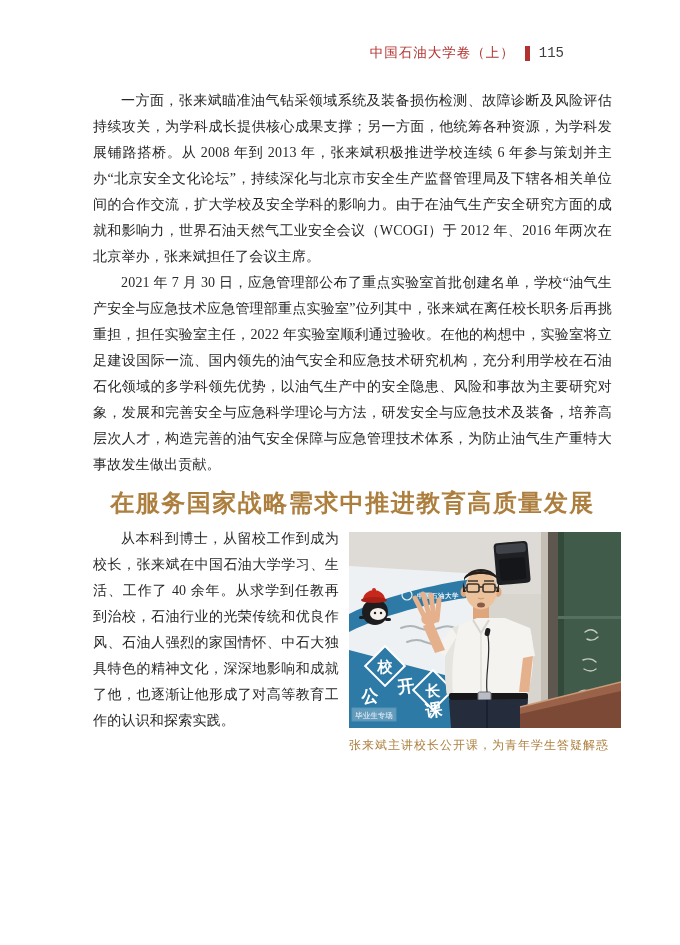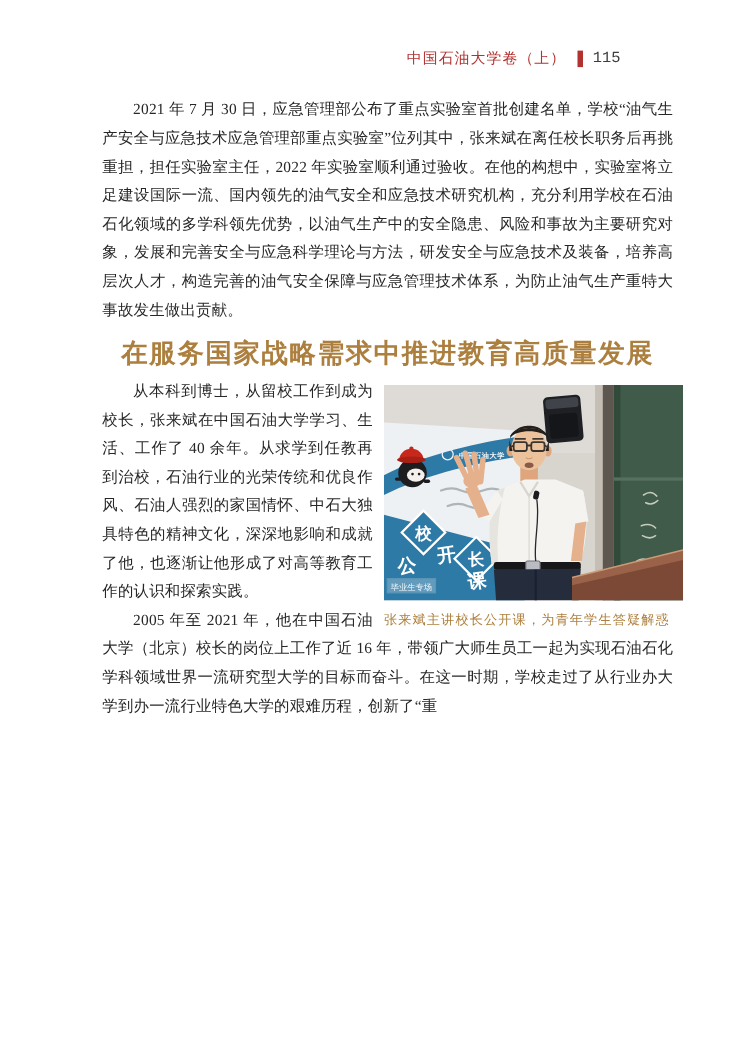--- a/index.html
+++ b/index.html
@@ -41,20 +41,21 @@
 
 <div class="page">
 
   <div class="header">
     <span class="title">中国石油大学卷（上）</span>
     <span class="bar"></span>
     <span class="pagenum">115</span>
   </div>
 
   <div class="content">
+    <p>一方面，张来斌瞄准油气钻采领域系统及装备损伤检测、故障诊断及风险评估持续攻关，为学科成长提供核心成果支撑；另一方面，他统筹各种资源，为学科发展铺路搭桥。从 2008 年到 2013 年，张来斌积极推进学校连续 6 年参与策划并主办“北京安全文化论坛”，持续深化与北京市安全生产监督管理局及下辖各相关单位间的合作交流，扩大学校及安全学科的影响力。由于在油气生产安全研究方面的成就和影响力，世界石油天然气工业安全会议（WCOGI）于 2012 年、2016 年两次在北京举办，张来斌担任了会议主席。</p>
     <p>2021 年 7 月 30 日，应急管理部公布了重点实验室首批创建名单，学校“油气生产安全与应急技术应急管理部重点实验室”位列其中，张来斌在离任校长职务后再挑重担，担任实验室主任，2022 年实验室顺利通过验收。在他的构想中，实验室将立足建设国际一流、国内领先的油气安全和应急技术研究机构，充分利用学校在石油石化领域的多学科领先优势，以油气生产中的安全隐患、风险和事故为主要研究对象，发展和完善安全与应急科学理论与方法，研发安全与应急技术及装备，培养高层次人才，构造完善的油气安全保障与应急管理技术体系，为防止油气生产重特大事故发生做出贡献。</p>
 
     <h2 class="section-heading">在服务国家战略需求中推进教育高质量发展</h2>
 
     <div class="section">
 
       <figure class="photo">
         <svg viewBox="0 0 272 196" width="272" height="196" aria-hidden="true">
 
           <g>
@@ -184,17 +185,16 @@
             <polygon points="171,196 171,175 272,150 272,196" fill="#7b4936"></polygon>
             <polygon points="171,175 272,150 272,159 171,182" fill="#9a6248"></polygon>
             <line x1="171" y1="175" x2="272" y2="150" stroke="#c89a78" stroke-width="1.5"></line>
           </g>
         </svg>
 
         <figcaption>张来斌主讲校长公开课，为青年学生答疑解惑</figcaption>
       </figure>
 
       <p>从本科到博士，从留校工作到成为校长，张来斌在中国石油大学学习、生活、工作了 40 余年。从求学到任教再到治校，石油行业的光荣传统和优良作风、石油人强烈的家国情怀、中石大独具特色的精神文化，深深地影响和成就了他，也逐渐让他形成了对高等教育工作的认识和探索实践。</p>
-      <p>2005 年至 2021 年，他在中国石油大学（北京）校长的岗位上工作了近 16 年，带领广大师生员工一起为实现石油石化学科领域世界一流研究型大学的目标而奋斗。在这一时期，学校走过了从行业办大学到办一流行业特色大学的艰难历程，创新了“重</p>
     </div>
   </div>
 
 </div>
 
 </body></html>

